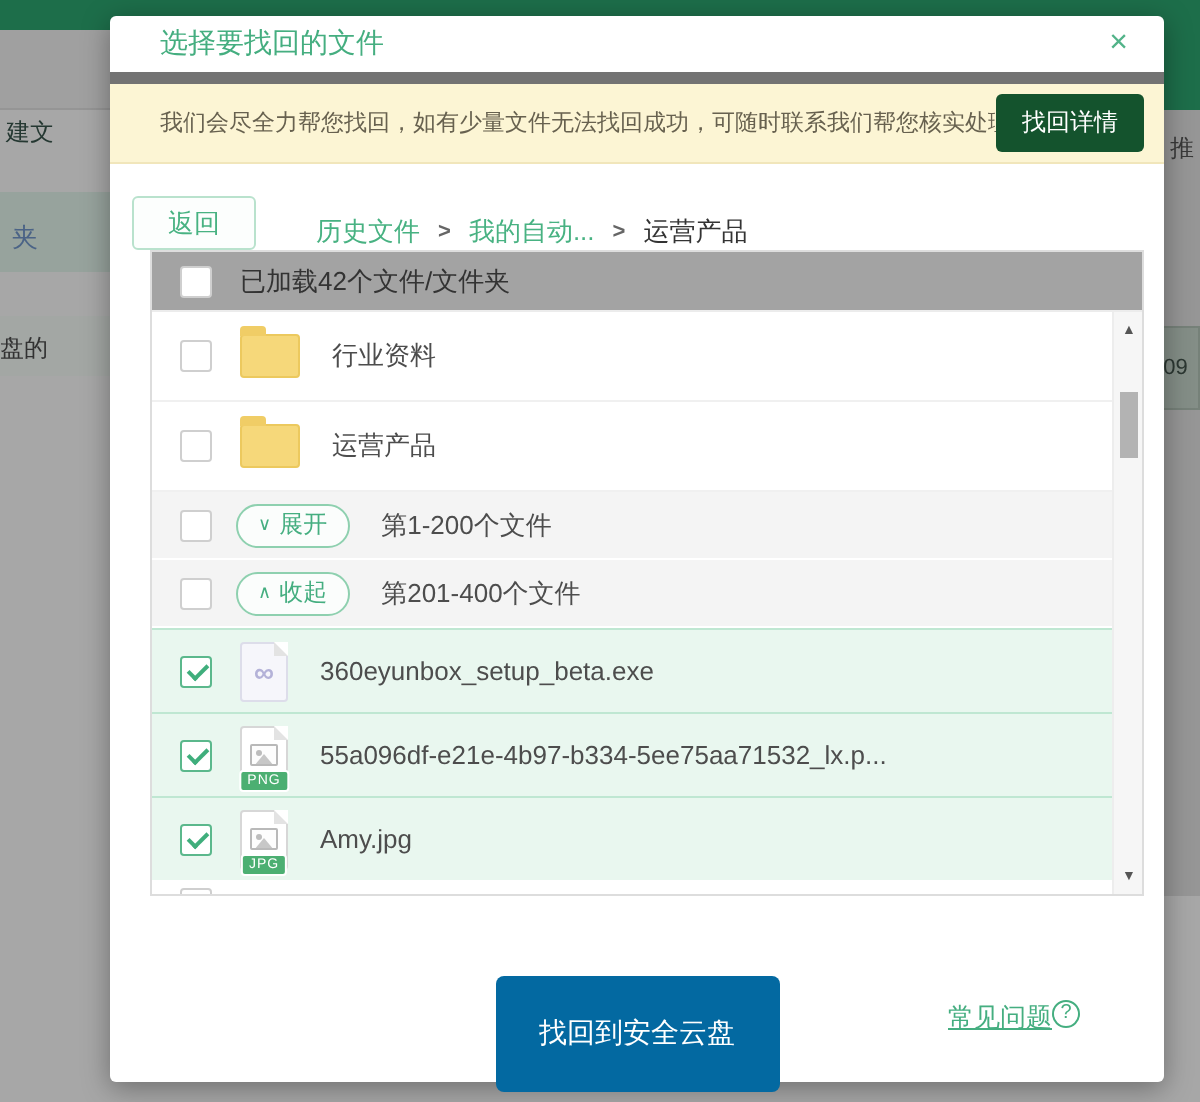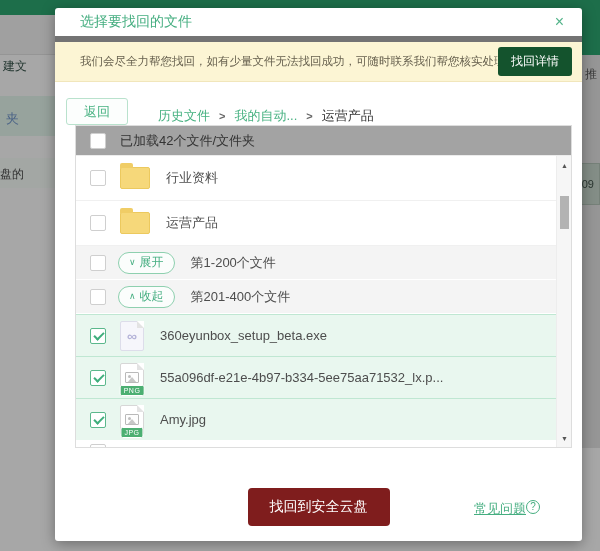--- a/index.html
+++ b/index.html
@@ -85,21 +85,21 @@
 
   
   .scrollbar { position:absolute; right:0; top:0; width:15px; height:100%; background:#f6f6f6; border-left:1px solid #ededed; }
   .sb-arrow { position:absolute; left:0; width:15px; height:14px; display:flex; align-items:center; justify-content:center;
               font-size:7px; color:#555; cursor:pointer; }
   .sb-up { top:2px; } .sb-down { bottom:2px; }
   .sb-thumb { position:absolute; left:3px; top:40px; width:9px; height:33px; background:#b3b3b3; cursor:grab; }
 
   
   .footer { position:relative; flex:1; display:flex; align-items:flex-start; justify-content:center; padding-top:40px; }
-  .recover-btn { background:#7f1d1d; color:#fff; border:none; border-radius:4px; font-size:14px; padding:10px 22px; cursor:pointer; font-family:inherit; }
+  .recover-btn { background:#0369a1; color:#fff; border:none; border-radius:4px; font-size:14px; padding:20px 22px; cursor:pointer; font-family:inherit; }
   .faq { position:absolute; right:42px; top:52px; display:flex; gap:0; color:#45ae80; font-size:13px; cursor:pointer; }
   .faq-label { text-decoration:underline; }
   .faq-q { width:14px; height:14px; border:1px solid #45ae80; border-radius:50%; font-size:10px; line-height:12px; text-align:center; text-decoration:none; }
 </style>
 </head>
 <body>
 
 <div class="stage">
 
   <div class="bg-header"></div>

